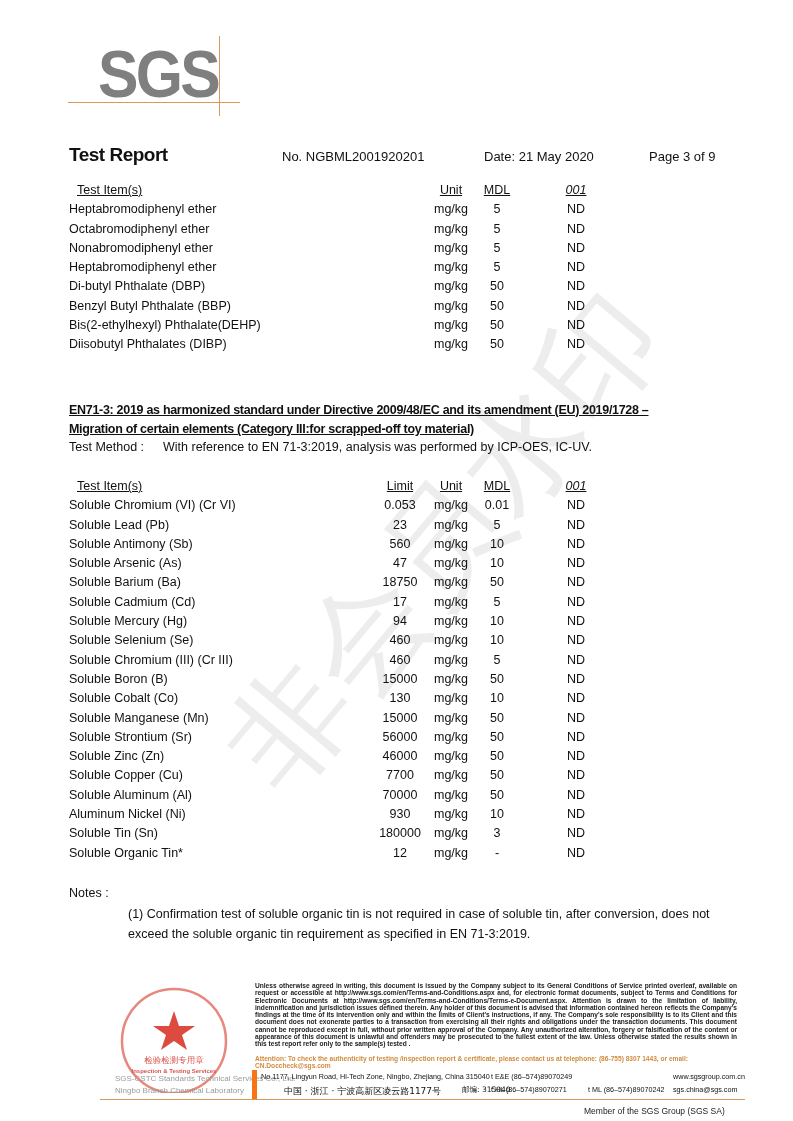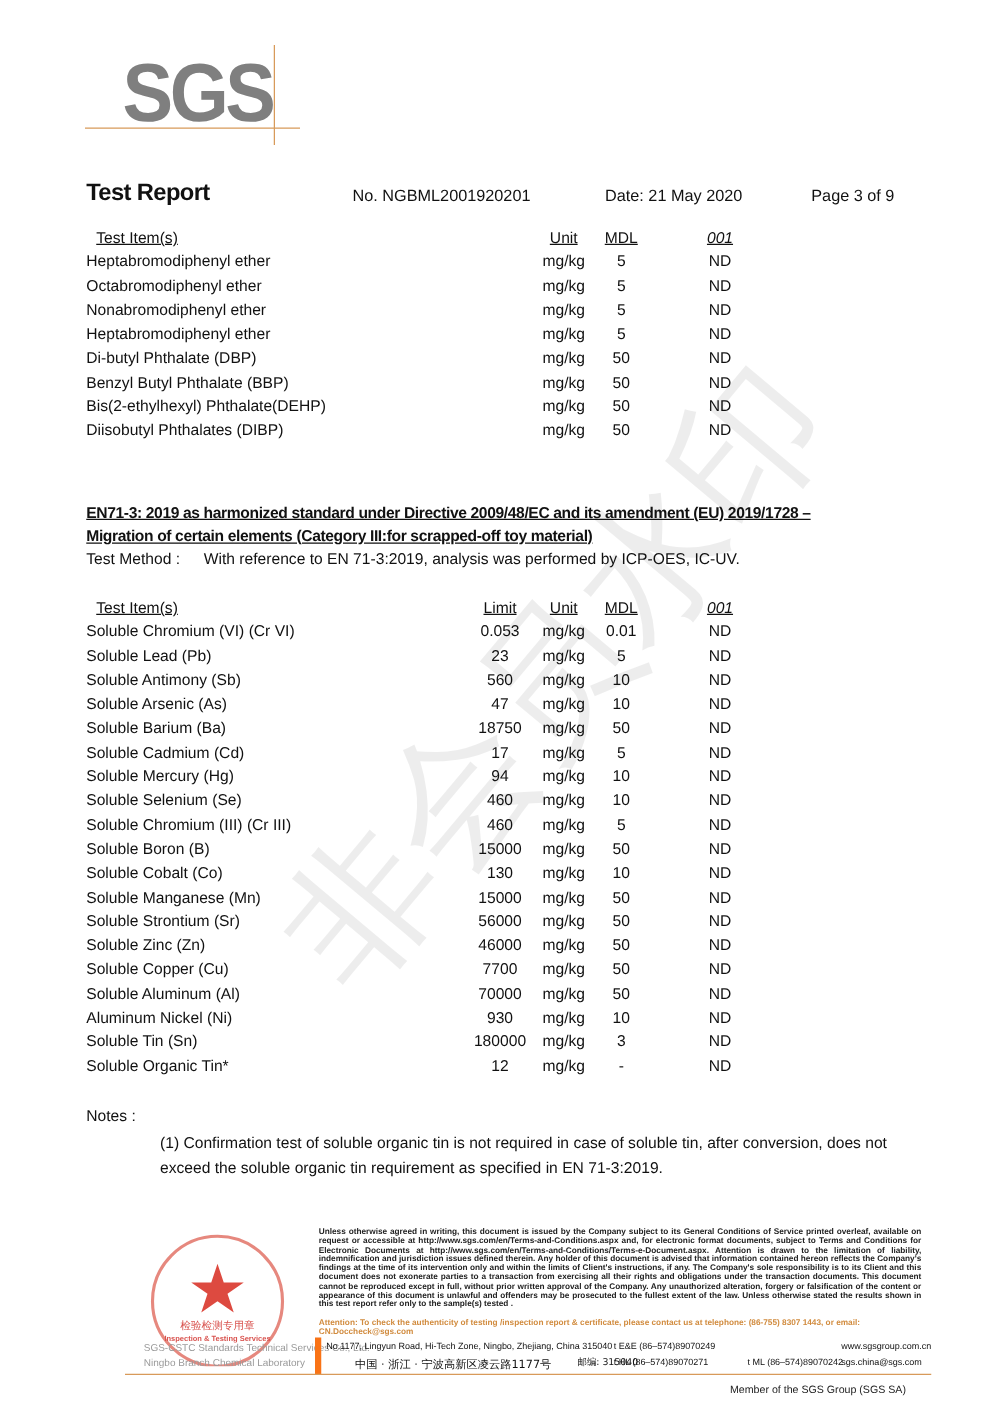--- a/index.html
+++ b/index.html
@@ -46,21 +46,21 @@
 
   .addr { position: absolute; left: 252px; top: 1070px; width: 490px; height: 30px; border-left: 5px solid #f97316; }
   .addr .l1 { position: absolute; left: 4px; top: 2px; font-size: 7.2px; white-space: nowrap; }
   .addr .l2 { position: absolute; left: 4px; top: 15px; font-size: 7.2px; white-space: nowrap; }
   .addr .l1 .a, .addr .l2 .a { position: absolute; left: 0; }
   .addr .cn { font-family: "DejaVu Sans", sans-serif; font-size: 9px; margin-left: 23px; }
   .addr .t1 { position: absolute; left: 230px; }
   .addr .web { position: absolute; left: 412px; }
   .addr .post { position: absolute; left: 178px; }
   .addr .t2 { position: absolute; left: 230px; }
-  .addr .t3 { position: absolute; left: 337px; }
+  .addr .t3 { position: absolute; left: 327px; }
   .addr .mail { position: absolute; left: 412px; }
   .footer-line { position: absolute; left: 100px; top: 1099px; width: 645px; height: 1px; background: #d89a5a; }
   .member { position: absolute; left: 584px; top: 1106px; font-size: 8.5px; color: #222; }
 
   .stamp { position: absolute; left: 103px; top: 983px; width: 142px; height: 110px; text-align: right; }
   .stamp svg { width: 142px; height: 110px; }
   .stamp-text { position: absolute; left: 115px; top: 1073px; font-size: 8px; color: #9a9a9a; line-height: 12px; }
 </style>
 </head>
 <body>

